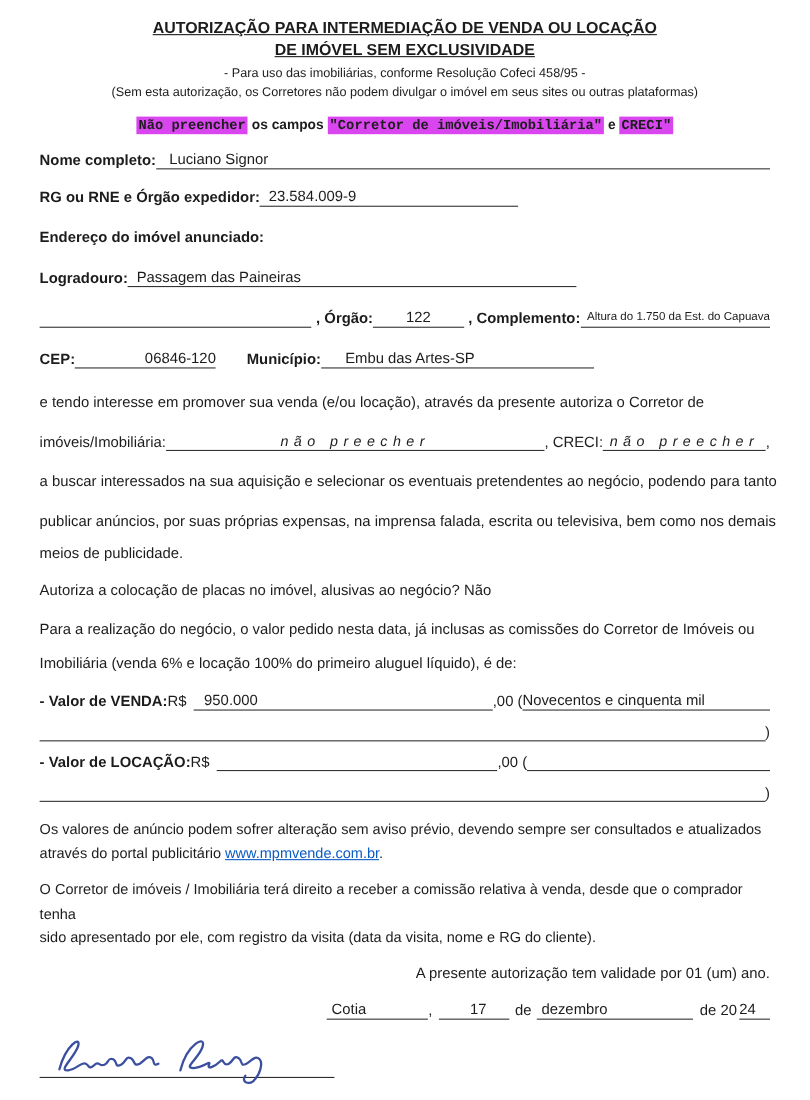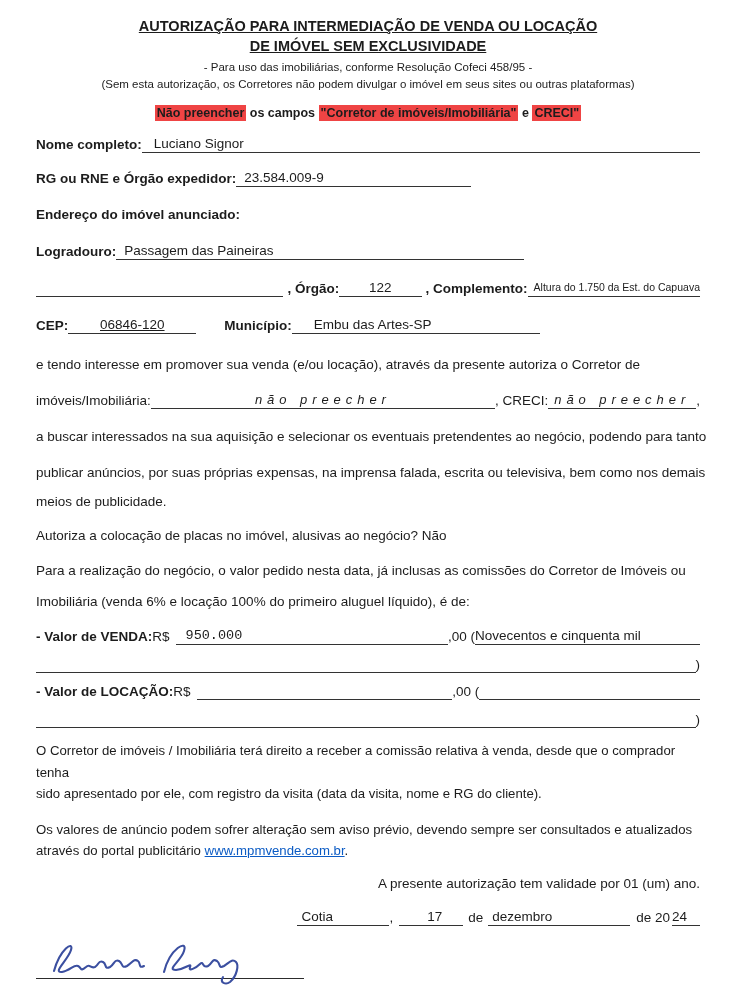--- a/index.html
+++ b/index.html
@@ -9,21 +9,21 @@
     background:#ffffff;color:#1c1c1c;
     font-family:"Liberation Sans", sans-serif;
     font-size:13.5px;line-height:1.26;
     position:relative;overflow:hidden;
   }
   .center{text-align:center;}
   .b{font-weight:bold;}
   .title{font-weight:bold;font-size:14.5px;text-decoration:underline;line-height:1.4;}
   .sub{font-size:11.5px;margin-top:3px;line-height:1.25;}
   .notice{margin-top:15px;font-size:12.5px;font-weight:bold;}
-  .hl{background:#ef4444;padding:1px 2px;}
+  .hl{background:#d946ef;padding:1px 2px;font-family:Liberation Mono, monospace;}
   .row{display:flex;align-items:flex-end;margin-top:19px;white-space:nowrap;}
   .u{border-bottom:1.5px solid #333;min-height:16px;display:flex;align-items:flex-end;}
   .u.fill{flex:1;}
   .val{padding-left:12px;}
   .small{font-size:10.5px;line-height:1.5;}
   .hand{font-style:italic;letter-spacing:0.38em;font-size:13px;}
   .para{margin-top:19px;white-space:nowrap;}
   .link{color:#0b5bc4;text-decoration:underline;cursor:pointer;}
   .right{text-align:right;}
   .daterow{display:flex;align-items:flex-end;justify-content:flex-end;margin-top:16px;white-space:nowrap;}
@@ -78,21 +78,21 @@
       </span>
     <span class="b" style="padding-left:4px;">, Complemento:</span>
     <span class="u fill">
         <span class="small" style="padding-left:6px;">Altura do 1.750 da Est. do Capuava</span>
       </span>
   </div>
 
 
   <div class="row">
     <span class="b">CEP:</span>
-    <span class="u" style="width:128px;justify-content:center;text-decoration:underline;">
+    <span class="u" style="width:128px;justify-content:flex-end;">
         <span>06846-120</span>
       </span>
     <span class="b" style="margin-left:28px;">Município:</span>
     <span class="u" style="width:248px;">
         <span class="val" style="padding-left:22px;">Embu das Artes-SP</span>
       </span>
   </div>
 
   <div class="para" style="margin-top:22px;">e tendo interesse em promover sua venda (e/ou locação), através da presente autoriza o Corretor de</div>
 
@@ -112,21 +112,21 @@
   <div class="para">publicar anúncios, por suas próprias expensas, na imprensa falada, escrita ou televisiva, bem como nos demais</div>
   <div class="para" style="margin-top:12px;">meios de publicidade.</div>
   <div class="para" style="margin-top:17px;">Autoriza a colocação de placas no imóvel, alusivas ao negócio? Não</div>
   <div class="para" style="margin-top:18px;">Para a realização do negócio, o valor pedido nesta data, já inclusas as comissões do Corretor de Imóveis ou</div>
   <div class="para" style="margin-top:14px;">Imobiliária (venda 6% e locação 100% do primeiro aluguel líquido), é de:</div>
 
   <div class="row" style="margin-top:17px;">
     <span class="b">- Valor de VENDA:</span>
     <span> R$</span>
     <span class="u" style="flex:1.15;margin-left:6px;">
-        <span style="padding-left:10px;font-family:Liberation Mono, monospace;">950.000</span>
+        <span style="padding-left:10px;">950.000</span>
       </span>
     <span>,00 (</span>
     <span class="u" style="flex:0.95;">
         <span>Novecentos e cinquenta mil</span>
       </span>
   </div>
   <div class="row" style="margin-top:11px;">
     <span class="u fill"></span>
     <span>)</span>
   </div>
@@ -136,28 +136,28 @@
     <span> R$</span>
     <span class="u" style="flex:1.1;margin-left:6px;"></span>
     <span>,00 (</span>
     <span class="u" style="flex:0.95;"></span>
   </div>
   <div class="row" style="margin-top:11px;">
     <span class="u fill"></span>
     <span>)</span>
   </div>
 
+  <div style="margin-top:14px;line-height:1.62;font-size:13.2px;">
+    <span>Os valores de anúncio podem sofrer alteração sem aviso prévio, devendo sempre ser consultados e atualizados</span><br>
+    <span>através do portal publicitário </span><span class="link">www.mpmvende.com.br</span><span>.</span>
+  </div>
+
   <div style="margin-top:12px;line-height:1.62;font-size:13.2px;">
     <span>O Corretor de imóveis / Imobiliária terá direito a receber a comissão relativa à venda, desde que o comprador tenha</span><br>
     <span>sido apresentado por ele, com registro da visita (data da visita, nome e RG do cliente).</span>
-  </div>
-
-  <div style="margin-top:14px;line-height:1.62;font-size:13.2px;">
-    <span>Os valores de anúncio podem sofrer alteração sem aviso prévio, devendo sempre ser consultados e atualizados</span><br>
-    <span>através do portal publicitário </span><span class="link">www.mpmvende.com.br</span><span>.</span>
   </div>
 
   <div class="para right" style="margin-top:14px;">A presente autorização tem validade por 01 (um) ano.</div>
 
   <div class="daterow">
     <span class="u" style="width:92px;">
         <span style="padding-left:4px;">Cotia</span>
       </span>
     <span>,</span>
     <span class="u" style="width:64px;margin-left:6px;">

